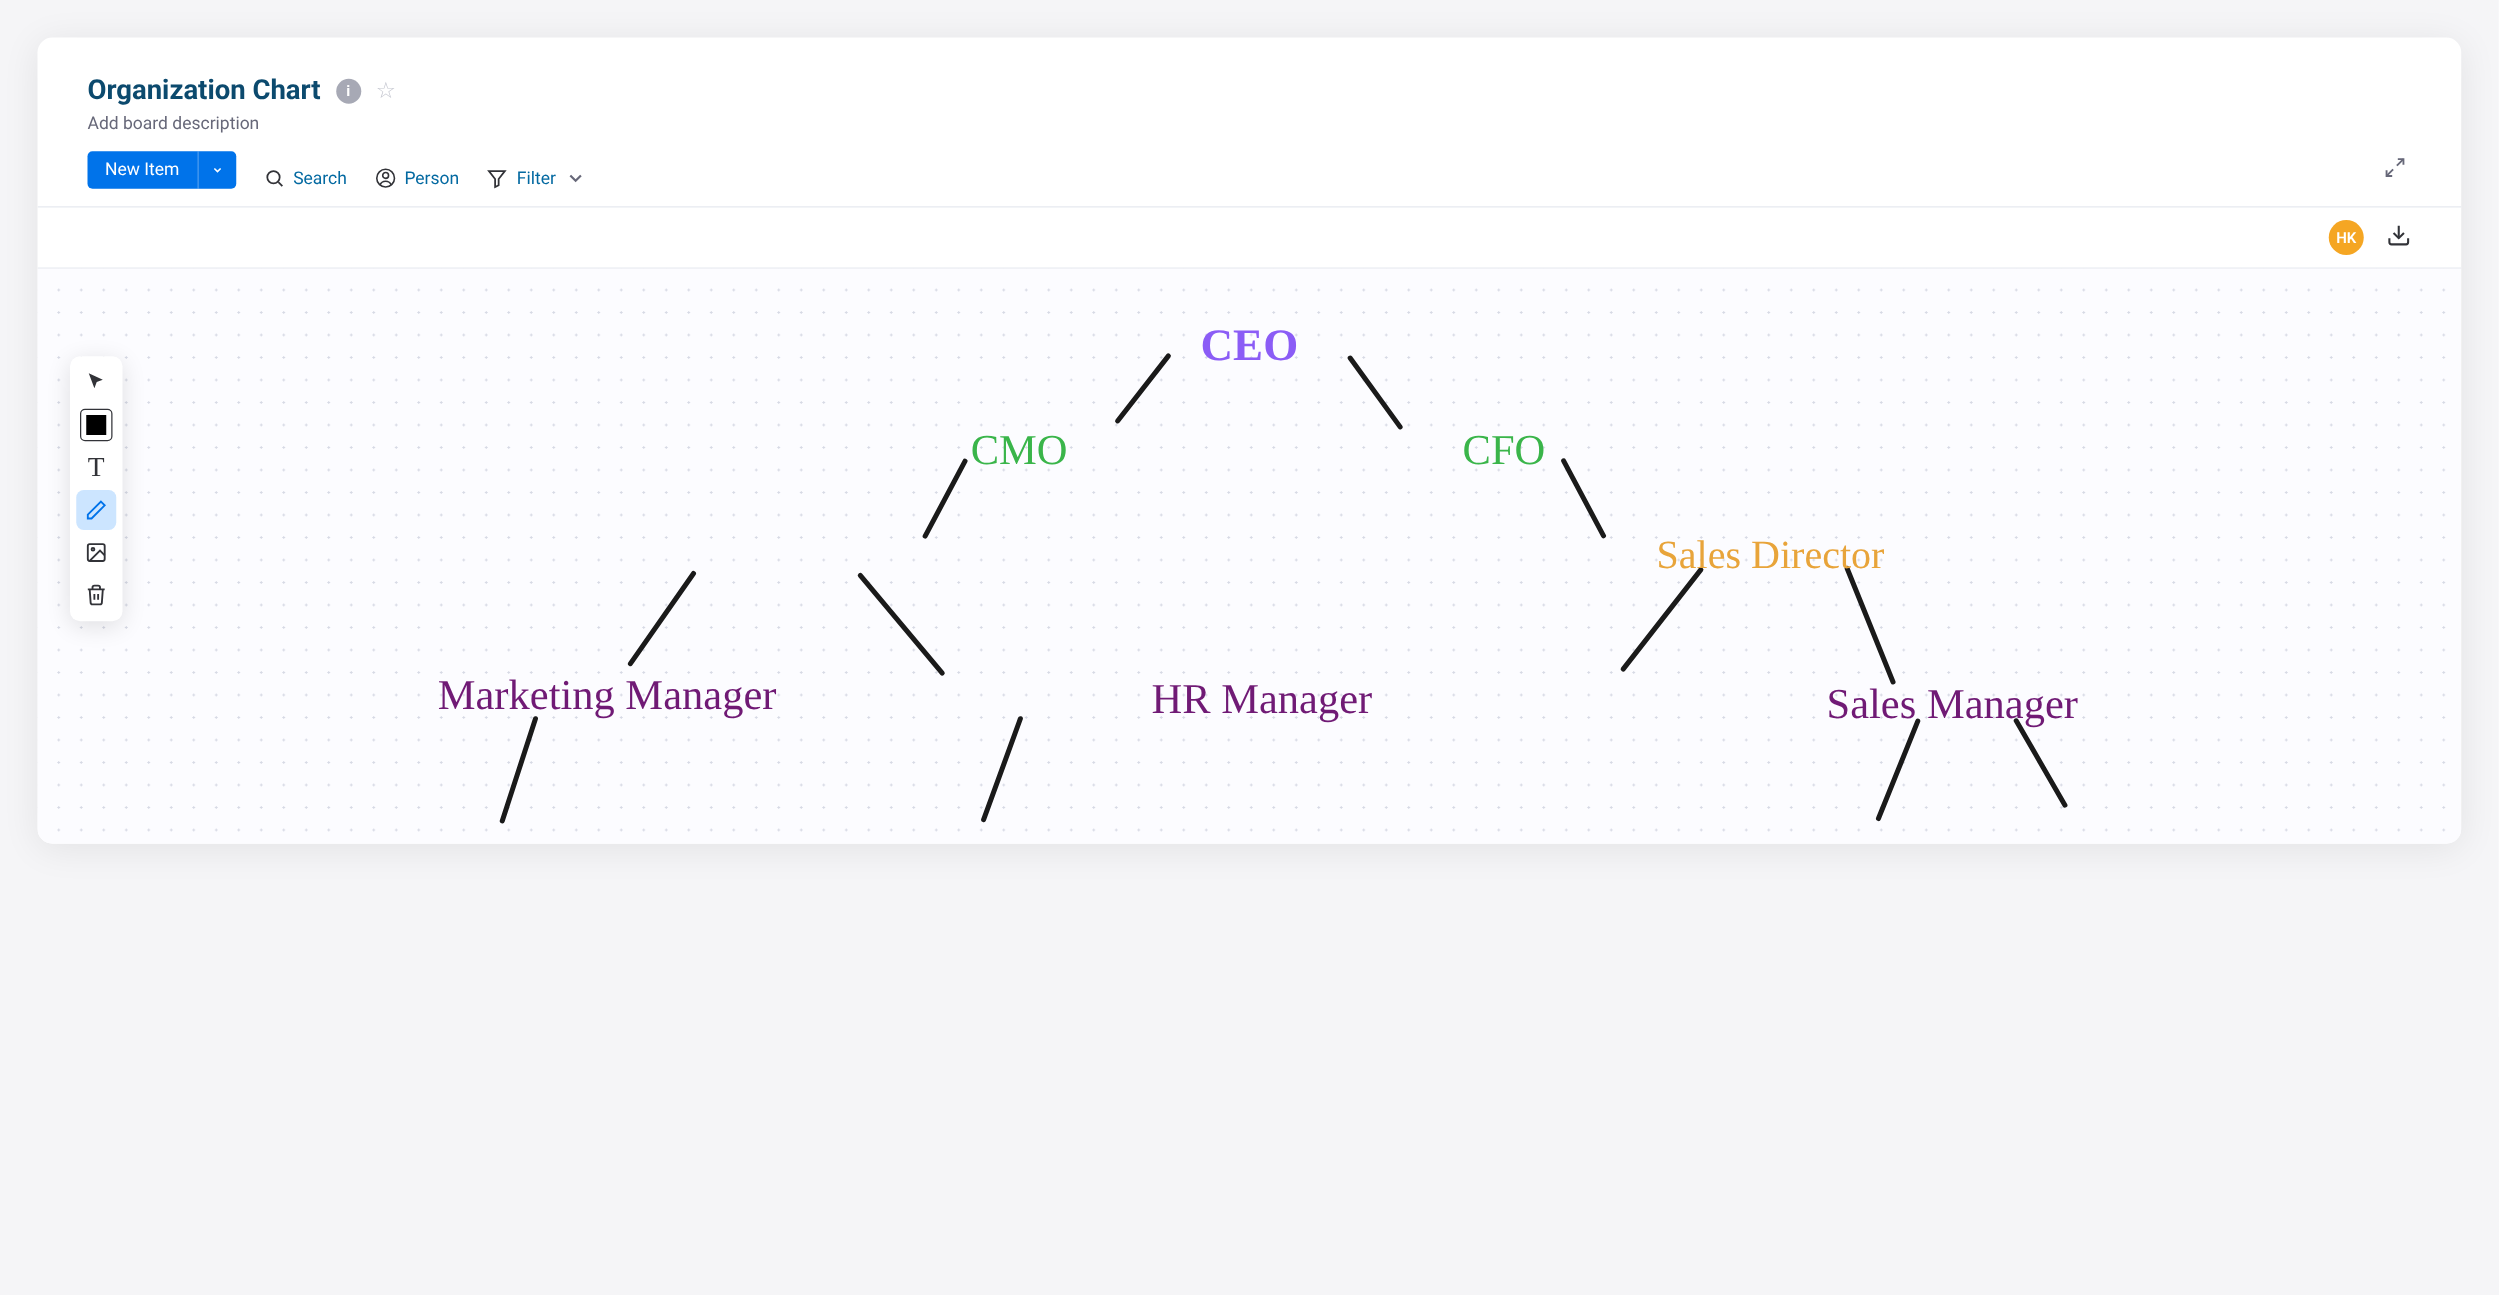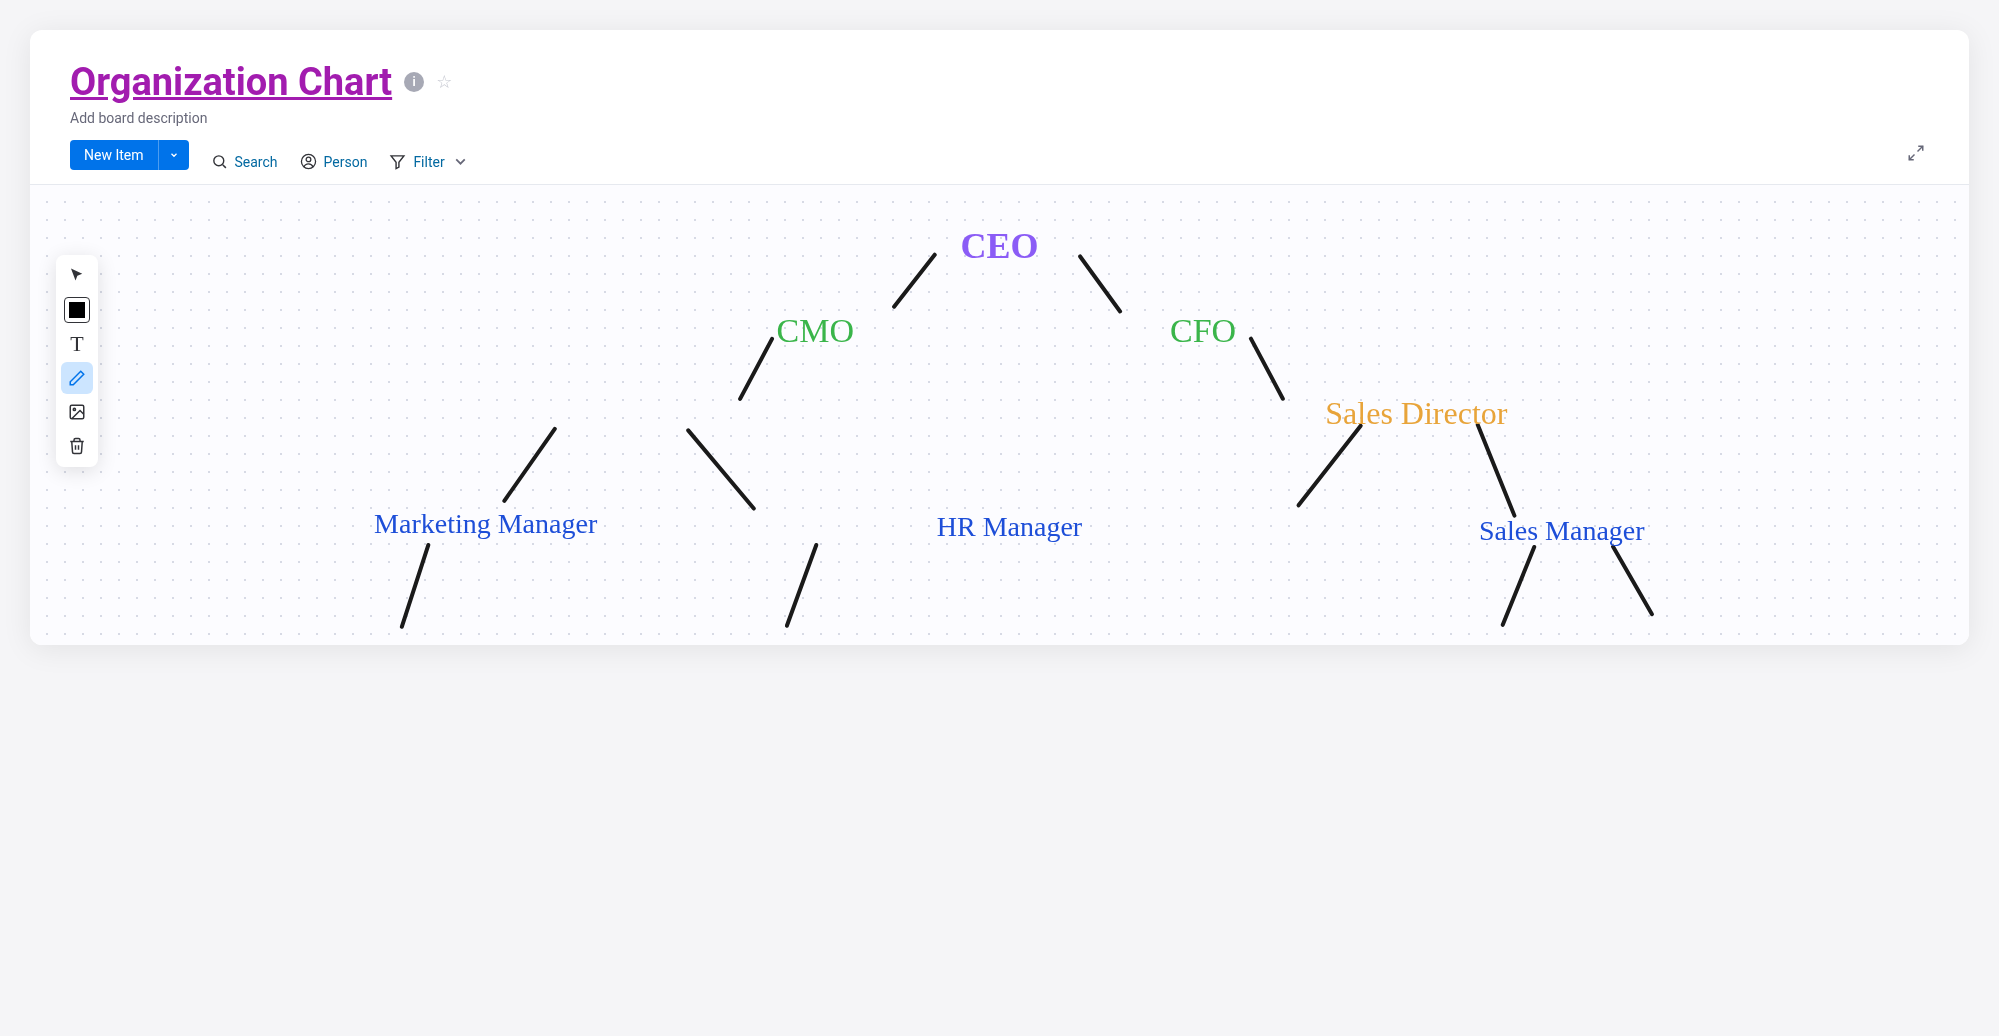--- a/index.html
+++ b/index.html
@@ -17,24 +17,23 @@
     .header-zone {
       padding: 30px 40px 0 40px;
     }
     .title-row {
       display: flex;
       align-items: center;
       gap: 12px;
       margin-bottom: 6px;
     }
     .page-title {
-      font-size: 38px;
+      font-size: 22px;
       font-weight: 700;
-      color: #a21caf;
-      text-decoration: underline;
+      color: #0c4a6e;
     }
     .info-circle {
       width: 20px; height: 20px; border-radius: 50%;
       background: #a7a9b5;
       color: #fff;
       display: flex; align-items: center; justify-content: center;
       font-size: 12px; font-weight: 700;
     }
     .star {
       color: #c5c7d0;
@@ -147,21 +146,21 @@
       font-family: Georgia, 'Times New Roman', serif;
     }
     .org-node {
       position: absolute;
       white-space: nowrap;
       transform: translateX(-50%);
     }
     .lvl1 { font-size: 36px; color: #8b5cf6; font-weight: bold; }
     .lvl2 { font-size: 34px; color: #3ab54a; }
     .lvl3 { font-size: 32px; color: #e8a43a; }
-    .lvl4 { font-size: 28px; color: #1d4ed8; }
+    .lvl4 { font-size: 34px; color: #701a75; }
     .drawn-line {
       position: absolute;
       width: 3.5px;
       background: #1a1a1a;
       border-radius: 2px;
       transform-origin: top center;
     }
   </style>
 </head>
 <body>
@@ -220,20 +219,30 @@
     <div class="expand-btn">
       <svg width="18" height="18" viewBox="0 0 24 24" fill="none" stroke="#676879" stroke-width="2">
           <polyline points="15 3 21 3 21 9"></polyline>
           <polyline points="9 21 3 21 3 15"></polyline>
           <line x1="21" y1="3" x2="14" y2="10"></line>
           <line x1="3" y1="21" x2="10" y2="14"></line>
         </svg>
     </div>
   </div>
 
+  <div class="sub-bar">
+    <div class="avatar">HK</div>
+    <div class="download-btn">
+      <svg width="20" height="20" viewBox="0 0 24 24" fill="none" stroke="#323338" stroke-width="2">
+          <path d="M21 15v4a2 2 0 0 1-2 2H5a2 2 0 0 1-2-2v-4"></path>
+          <polyline points="7 10 12 15 17 10"></polyline>
+          <line x1="12" y1="15" x2="12" y2="3"></line>
+        </svg>
+    </div>
+  </div>
 
   <div class="canvas-wrap">
     <div class="canvas-dots"></div>
 
     <div class="toolbox">
       <div class="tool">
         <svg width="18" height="18" viewBox="0 0 24 24" fill="#323338">
             <path d="M4 2l15 7-6.5 2.5L10 18z"></path>
           </svg>
       </div>

